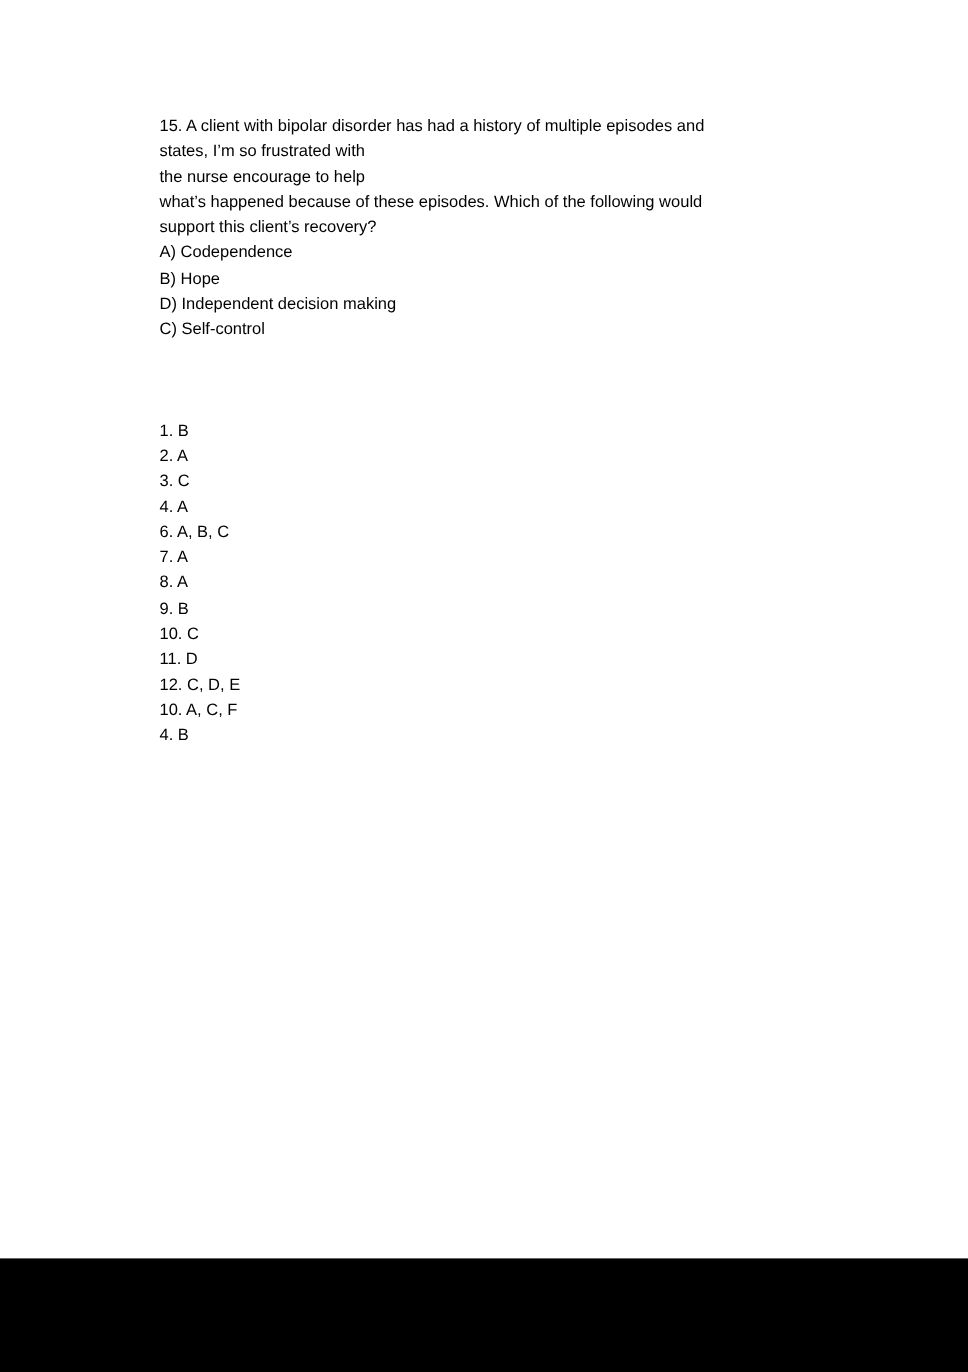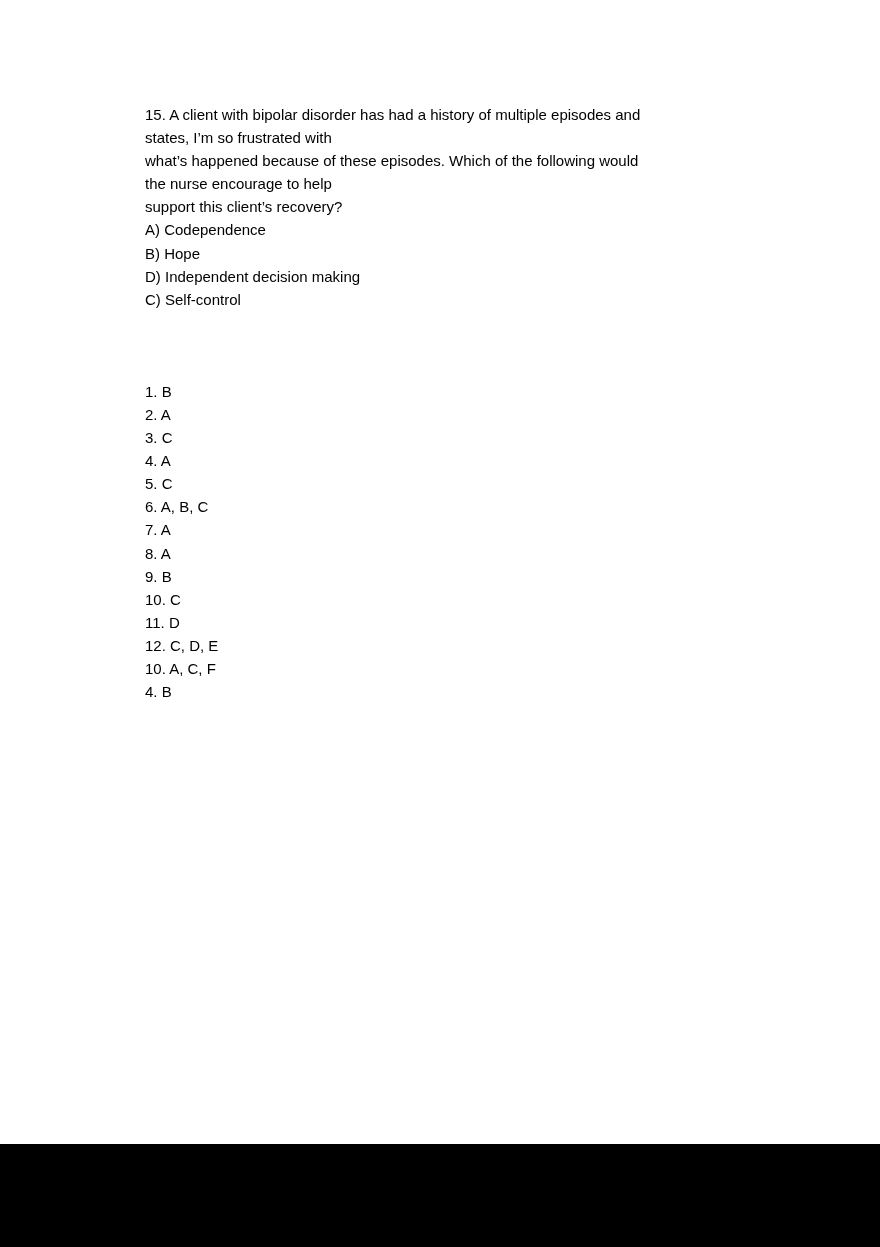--- a/index.html
+++ b/index.html
@@ -53,40 +53,39 @@
   </style>
 </head>
 <body>
 
 <div class="page">
   <div class="content">
 
     <div>
       <span class="line">15. A client with bipolar disorder has had a history of multiple episodes and</span>
       <span class="line">states, I’m so frustrated with</span>
+      <span class="line">the nurse encourage to help</span>
       <span class="line">what’s happened because of these episodes. Which of the following would</span>
-      <span class="line">the nurse encourage to help</span>
       <span class="line">support this client’s recovery?</span>
 
       <div>
         <span class="line">A) Codependence</span>
         <span class="line">B) Hope</span>
         <span class="line">D) Independent decision making</span>
         <span class="line">C) Self-control</span>
       </div>
     </div>
 
     <div class="gap"></div>
 
     <div>
       <span class="line">1. B</span>
       <span class="line">2. A</span>
       <span class="line">3. C</span>
       <span class="line">4. A</span>
-      <span class="line">5. C</span>
       <span class="line">6. A, B, C</span>
       <span class="line">7. A</span>
       <span class="line">8. A</span>
       <span class="line">9. B</span>
       <span class="line">10. C</span>
       <span class="line">11. D</span>
       <span class="line">12. C, D, E</span>
       <span class="line">10. A, C, F</span>
       <span class="line">4. B</span>
     </div>

